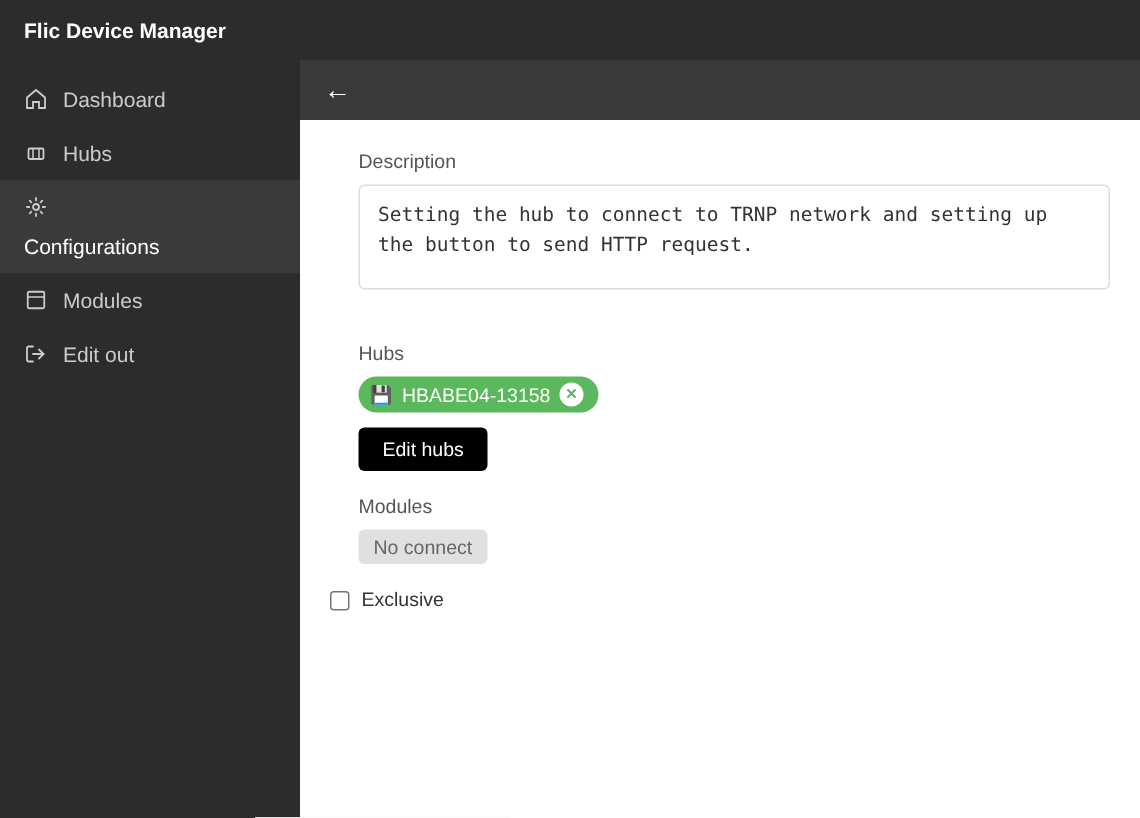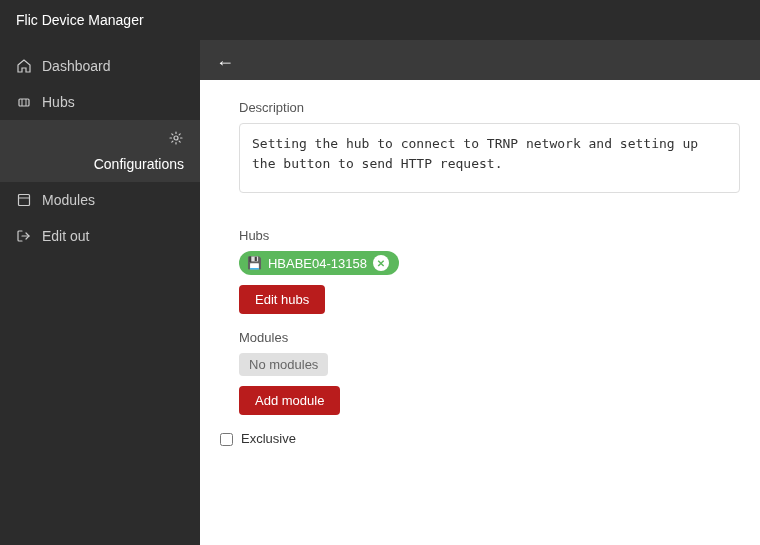--- a/index.html
+++ b/index.html
@@ -6,41 +6,41 @@
     body { font-family: -apple-system, BlinkMacSystemFont, 'Segoe UI', sans-serif; font-size: 14px; display: flex; flex-direction: column; width: 760px; height: 545px; overflow: hidden; background: #f5f5f5; }
 
     .app-header {
       background: #2c2c2c;
       color: #fff;
       height: 40px;
       display: flex;
       align-items: center;
       padding: 0 16px;
       font-size: 14px;
-      font-weight: 400;
+      font-weight: 700;
       flex-shrink: 0;
     }
 
     .main-layout {
       display: flex;
       flex: 1;
       overflow: hidden;
     }
 
     .sidebar {
       width: 200px;
       background: #2c2c2c;
       color: #ccc;
       flex-shrink: 0;
       padding-top: 8px;
     }
 
     .sidebar-item {
       display: flex;
-      align-items: flex-end;
+      align-items: flex-start;
       padding: 10px 16px;
       cursor: pointer;
       color: #ccc;
       font-size: 14px;
       gap: 10px;
     }
 
     .sidebar-item.active {
       background: #3a3a3a;
       color: #fff;
@@ -137,21 +137,21 @@
       height: 16px;
       display: flex;
       align-items: center;
       justify-content: center;
       font-size: 10px;
       cursor: pointer;
       font-weight: bold;
     }
 
     .btn-blue {
-      background: #b91c1c;
+      background: #000000;
       color: #fff;
       border: none;
       border-radius: 4px;
       padding: 7px 16px;
       font-size: 13px;
       cursor: pointer;
     }
 
     .modules-row {
       display: flex;
@@ -283,23 +283,22 @@
             <span>HBABE04-13158</span>
             <span class="hub-chip-remove">✕</span>
           </div>
         </div>
         <button class="btn-blue">Edit hubs</button>
       </div>
 
       <div class="section">
         <div class="section-label">Modules</div>
         <div class="modules-row">
-          <span class="no-modules-badge">No modules</span>
+          <span class="no-modules-badge">No connect</span>
         </div>
-        <button class="btn-blue">Add module</button>
       </div>
 
       <div class="section">
       </div>
 
       <div class="exclusive-row">
         <input type="checkbox" class="exclusive-checkbox" style="">
         <div>
           <div class="exclusive-label">Exclusive</div>
 

